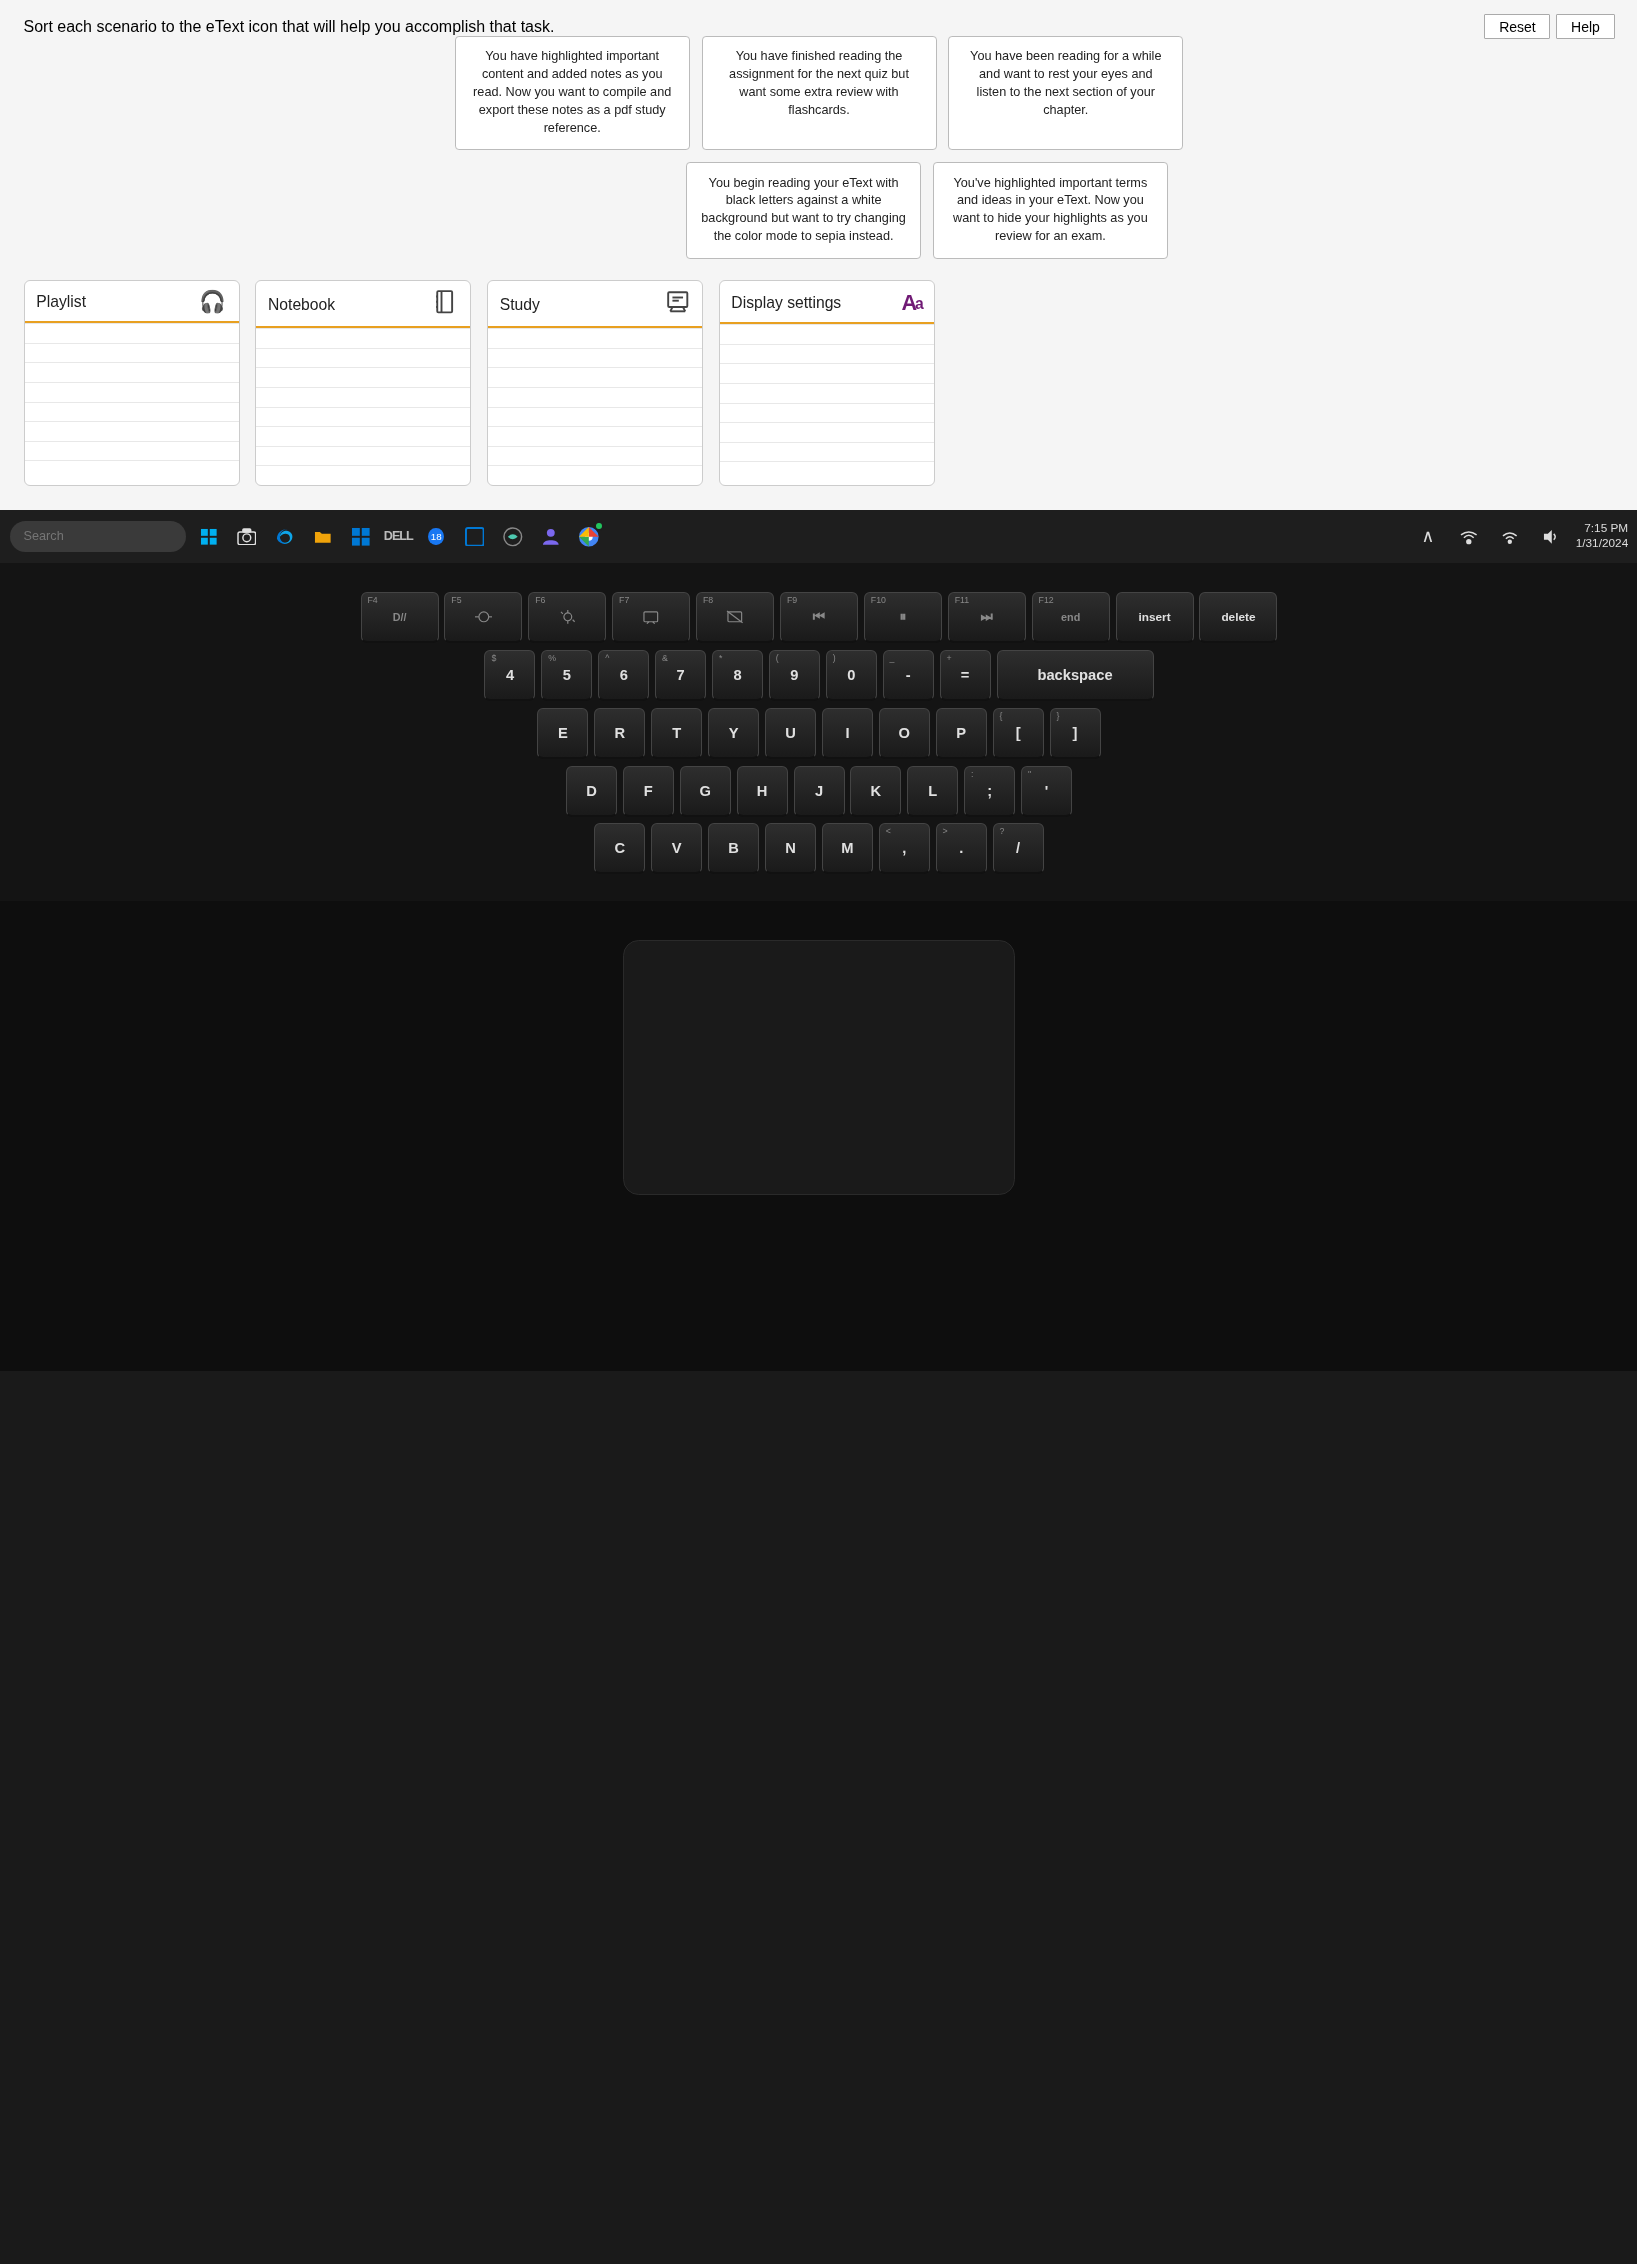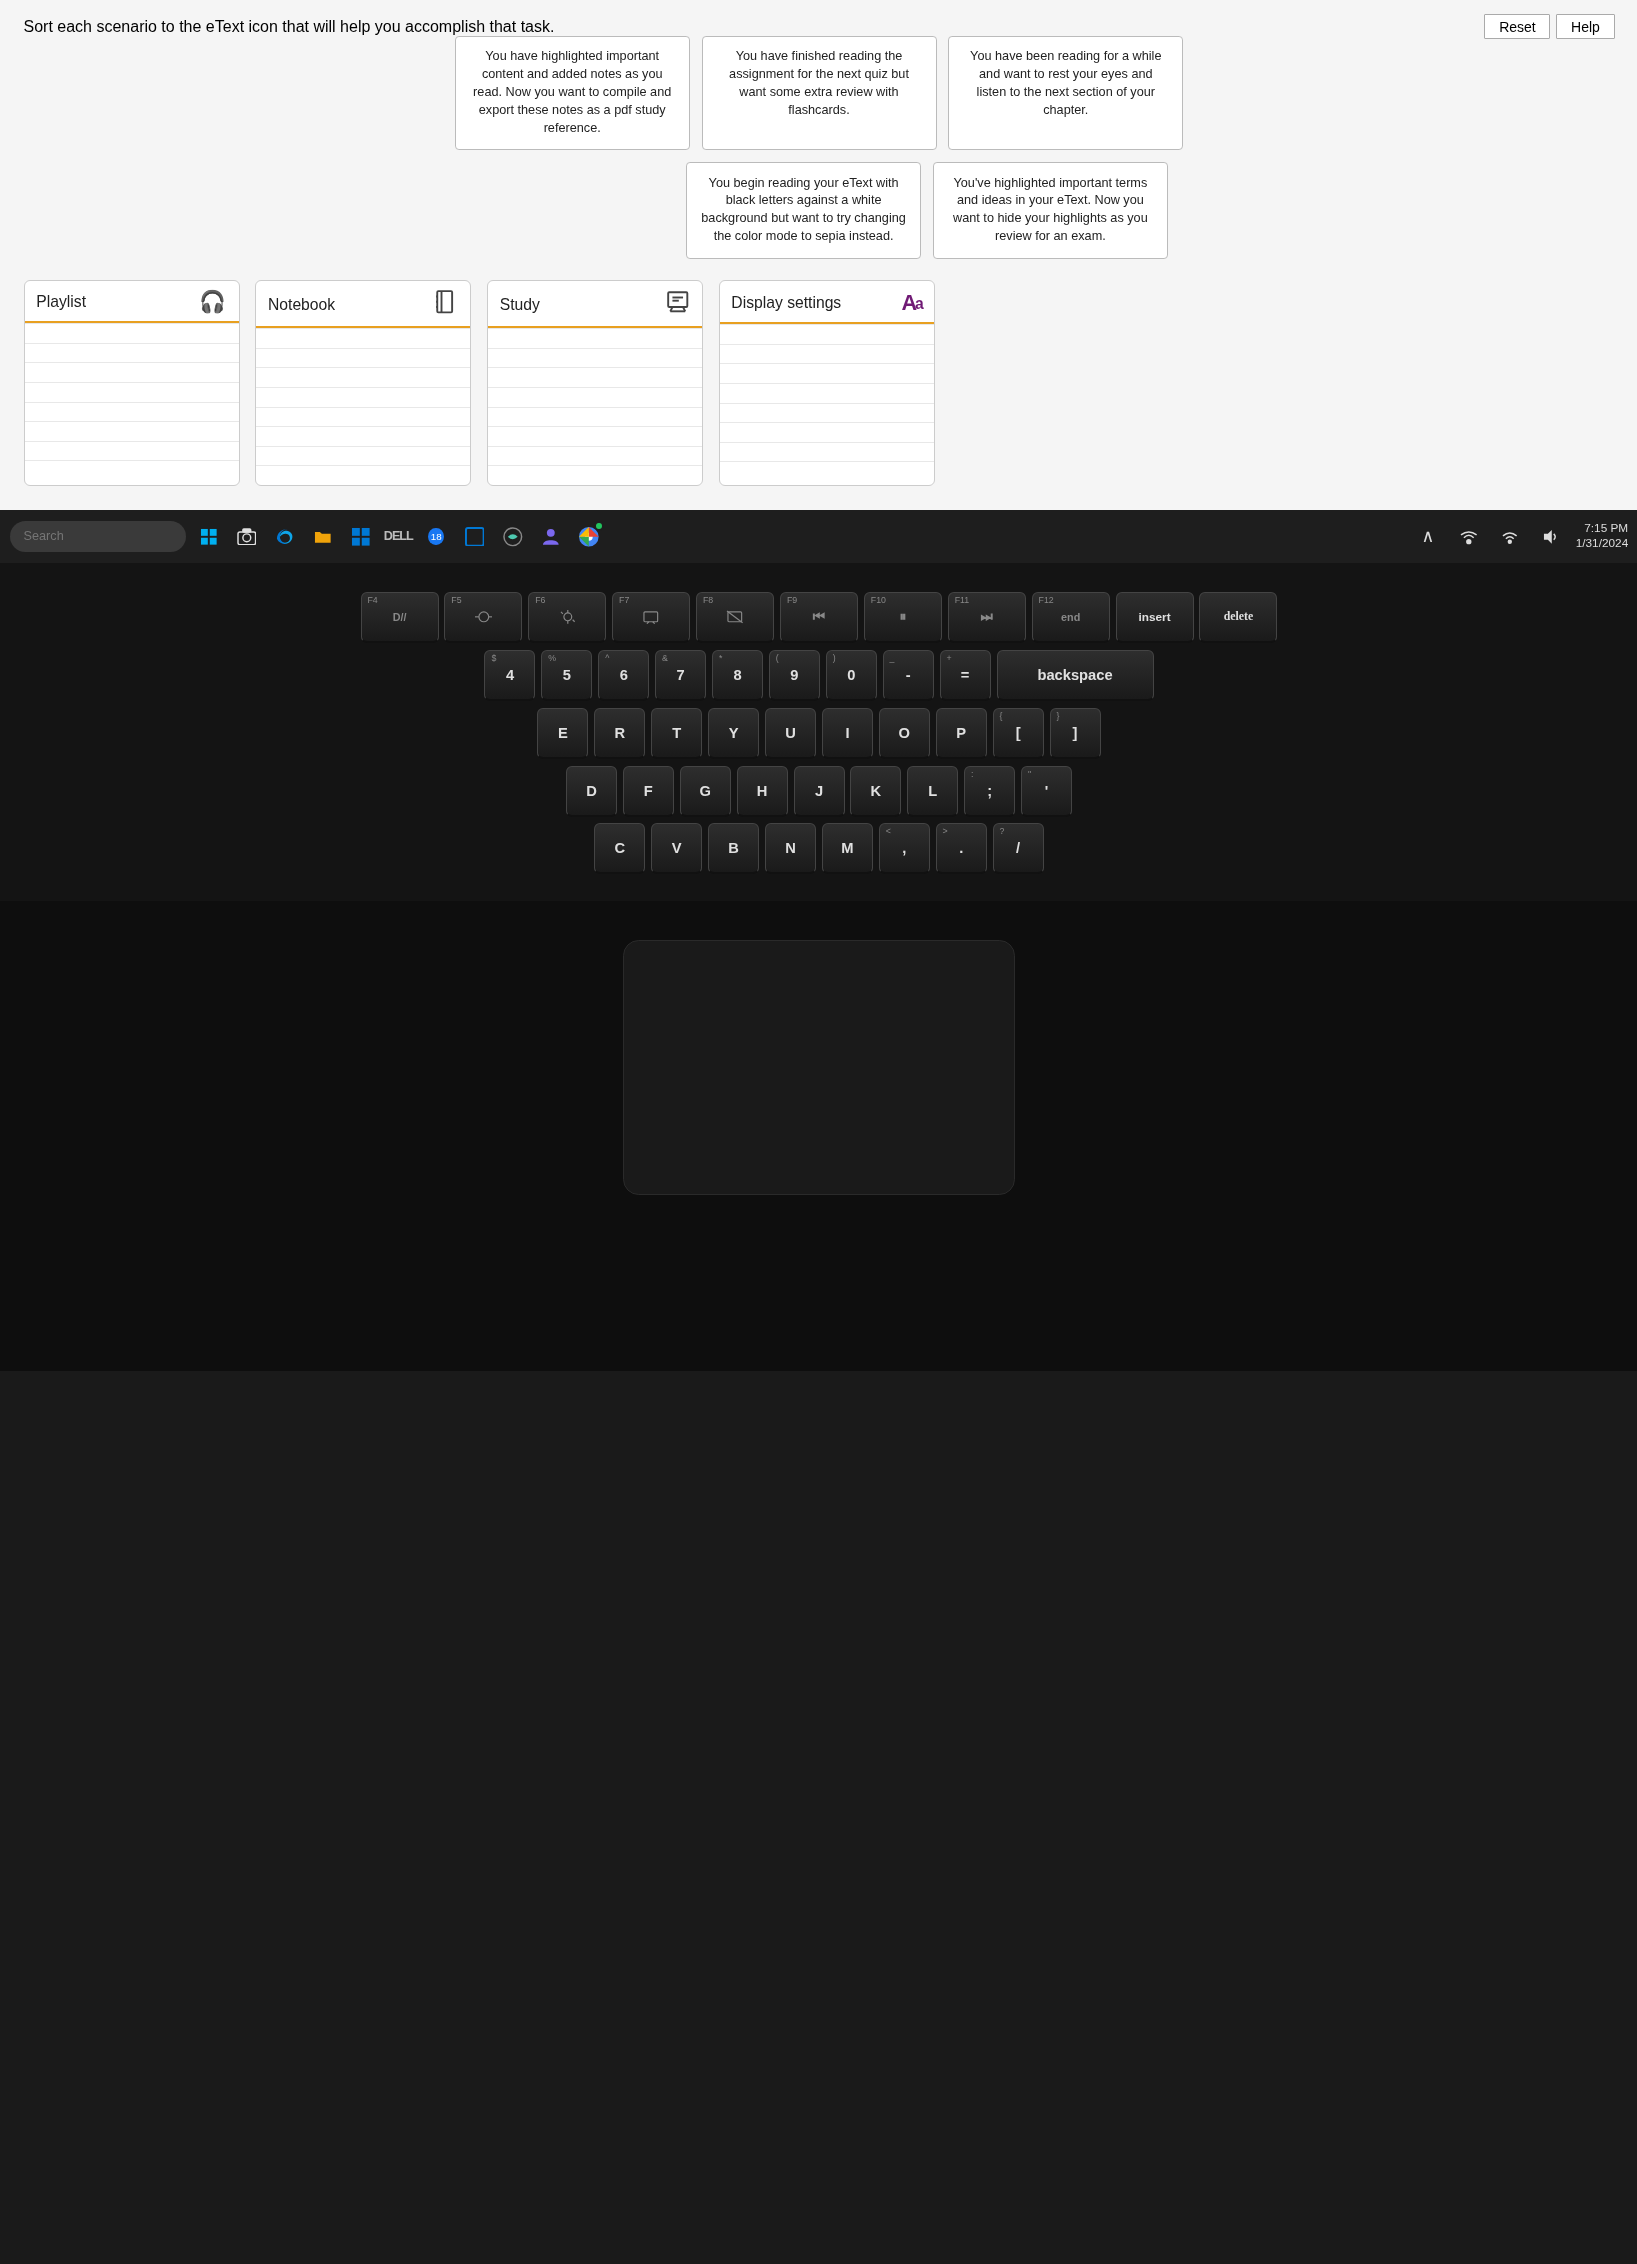--- a/index.html
+++ b/index.html
@@ -484,21 +484,21 @@
       <span style="font-size:13.7px;color:#888;">⏭</span>
     </div>
     <div class="key key-wide">
       <span class="key-top">F12</span>
       <span style="font-size:10.8px;color:#888;">end</span>
     </div>
     <div class="key key-wide">
       <span style="font-size:11.8px;">insert</span>
     </div>
     <div class="key key-wide">
-      <span style="font-size:11.8px;font-family:Liberation Serif, serif;">delete</span>
+      <span style="font-size:11.8px;">delete</span>
     </div>
   </div>
 
   <div class="kb-row">
     <div class="key">
       <span class="key-top">$</span>
       <span>4</span>
     </div>
     <div class="key">
       <span class="key-top">%</span>

